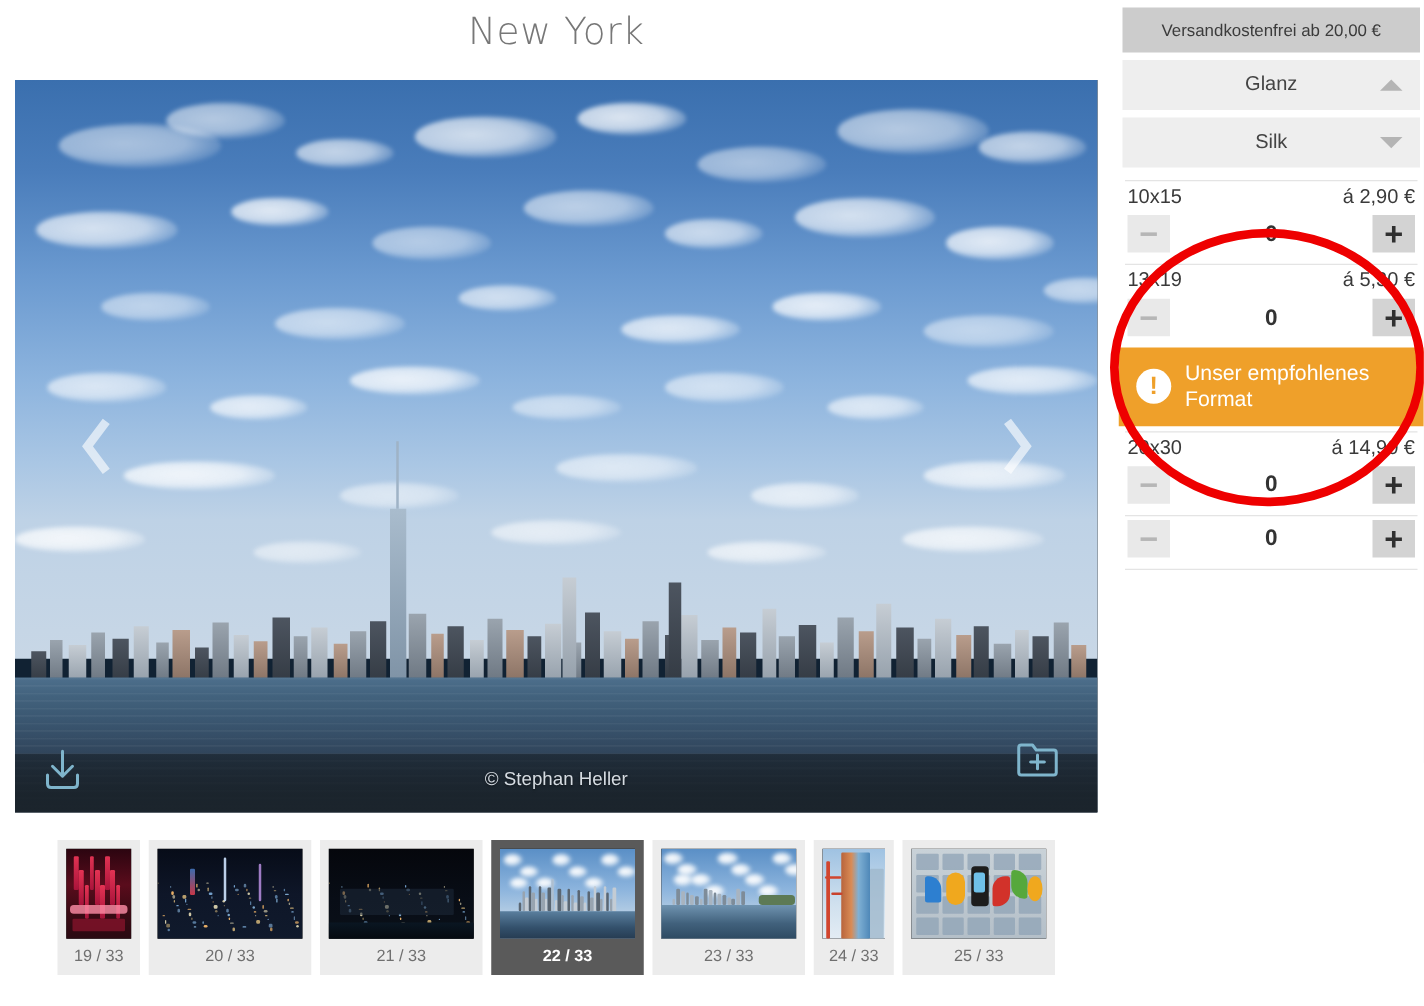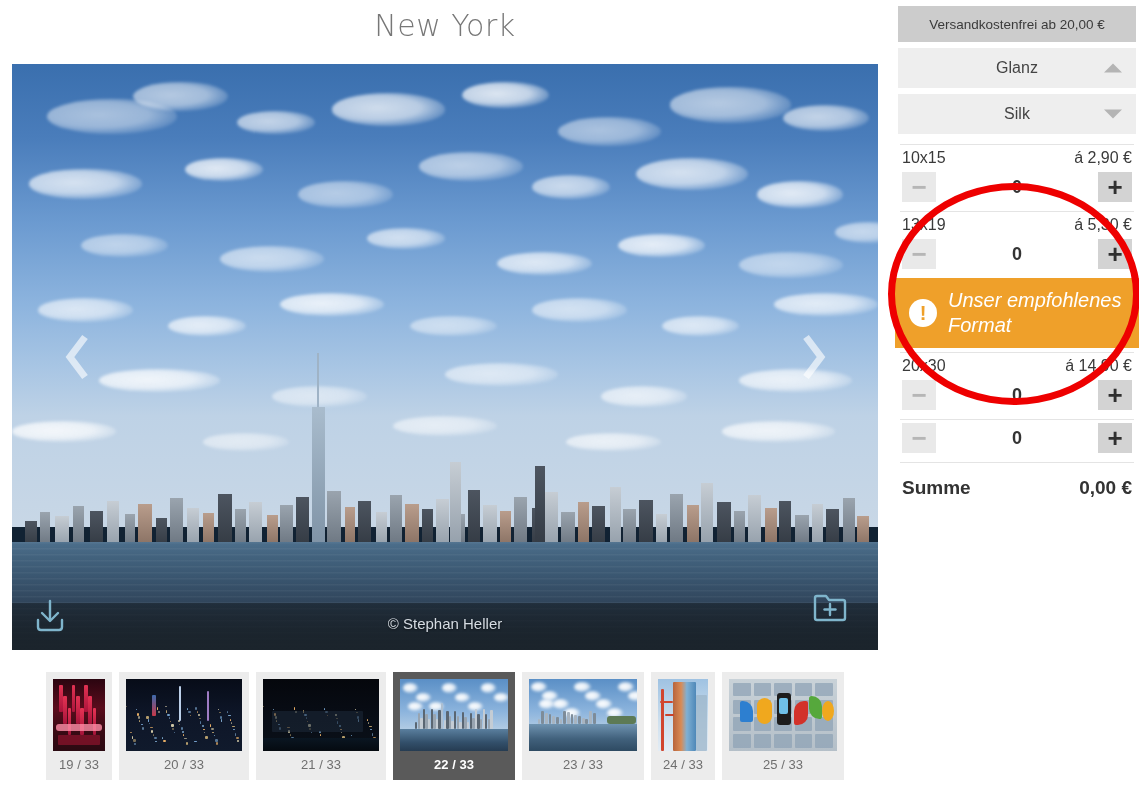--- a/index.html
+++ b/index.html
@@ -178,21 +178,21 @@
     padding:10px 10px 10px 14px; margin:2px 0 4px 0;
     min-height:62px;
   }
   .recommend .bang {
     flex:0 0 auto; width:28px; height:28px; border-radius:50%;
     background:#ffffff; color:#efa02a;
     display:flex; align-items:center; justify-content:center;
     font-weight:bold; font-size:20px; line-height:1;
     font-family:"Liberation Sans", sans-serif;
   }
-  .recommend .rtext { font-size:20px; line-height:1.25;font-style:italic; }
+  .recommend .rtext { font-size:17px; line-height:1.25; }
 
   .sum-row {
     display:flex; justify-content:space-between; align-items:center;
     padding:14px 7px 0 7px;
     font-size:19px; font-weight:bold; color:#333333;
   }
 
   
   .annot-circle {
     position:absolute; left:888px; top:183px; width:252px; height:222px;
@@ -687,20 +687,16 @@
         <div class="fmt-row">
           <div class="fmt-ctrl">
             <button class="qbtn minus">−</button>
             <span class="qval">0</span>
             <button class="qbtn plus">+</button>
           </div>
         </div>
       </div>
 
     <div class="divider"></div>
-    <div class="sum-row">
-      <span>Summe</span>
-      <span>0,00 €</span>
-    </div>
   </div>
 
   <div class="annot-circle"></div>
 </div>
 
 </body></html>

